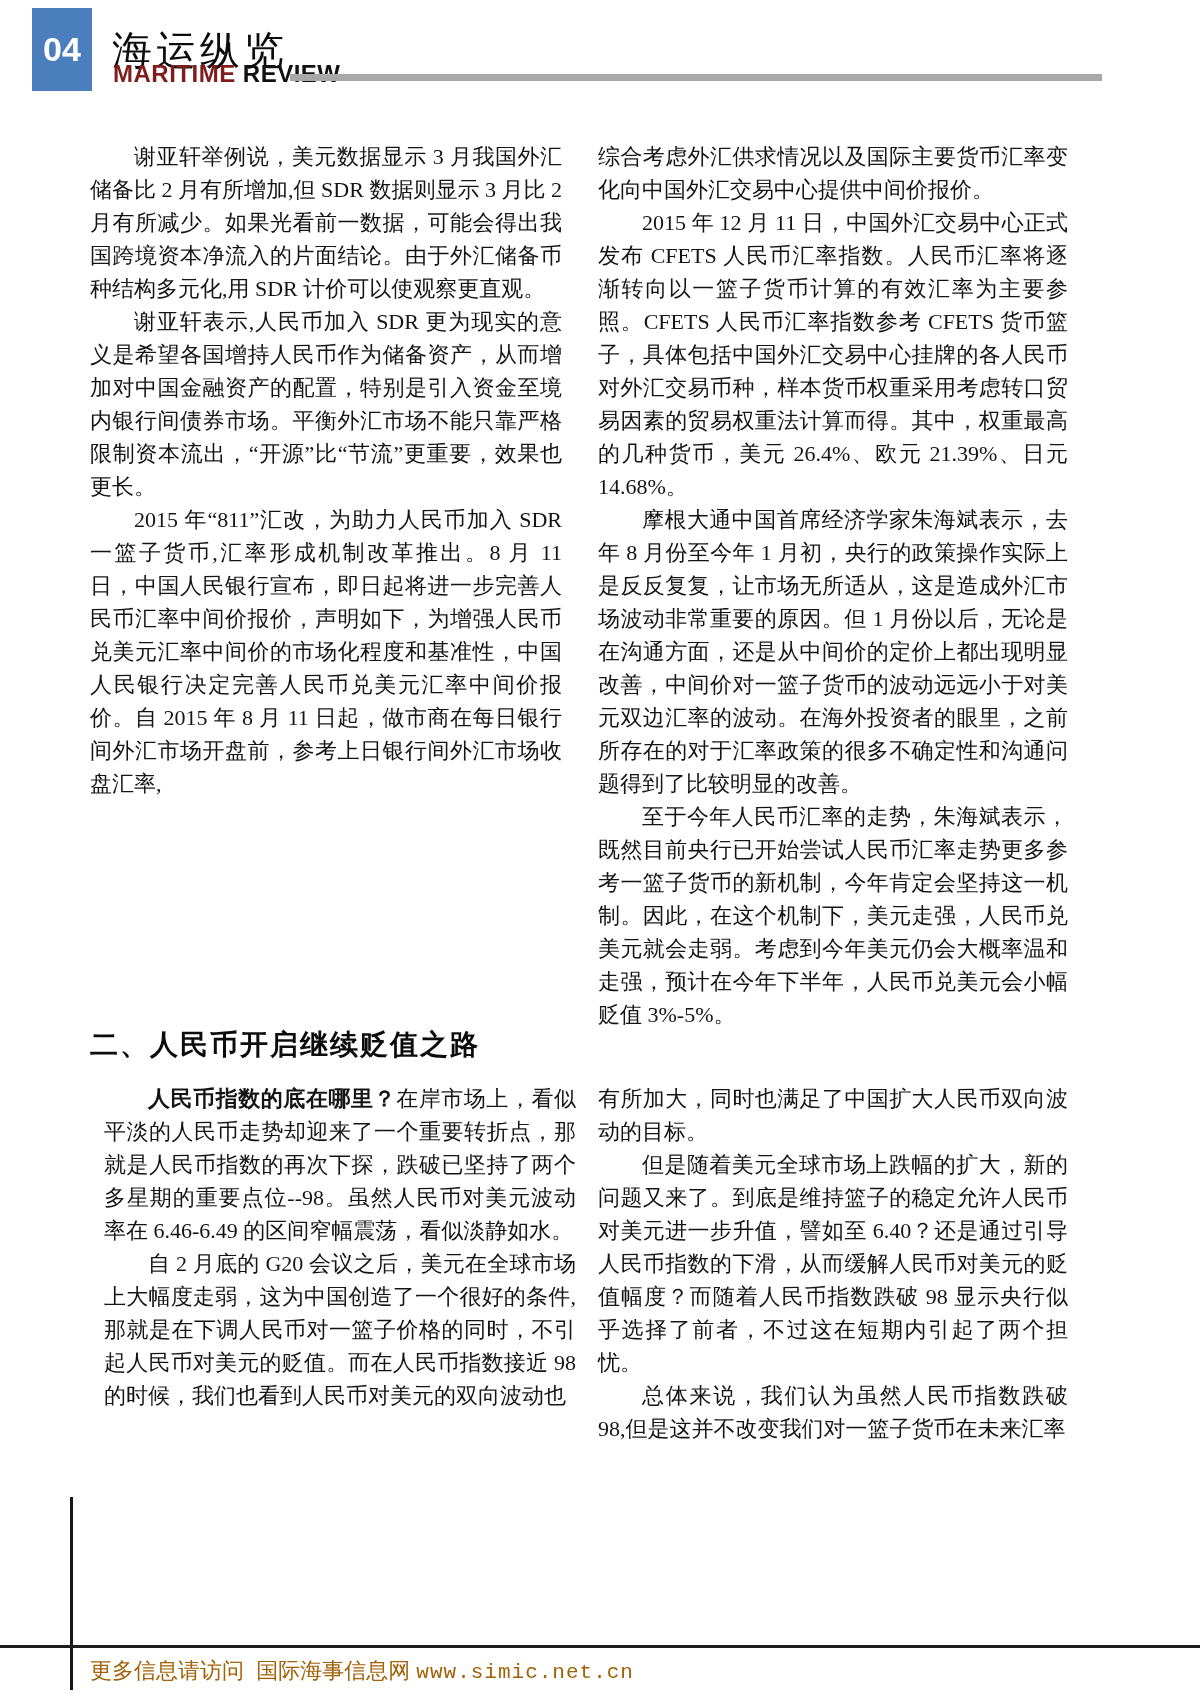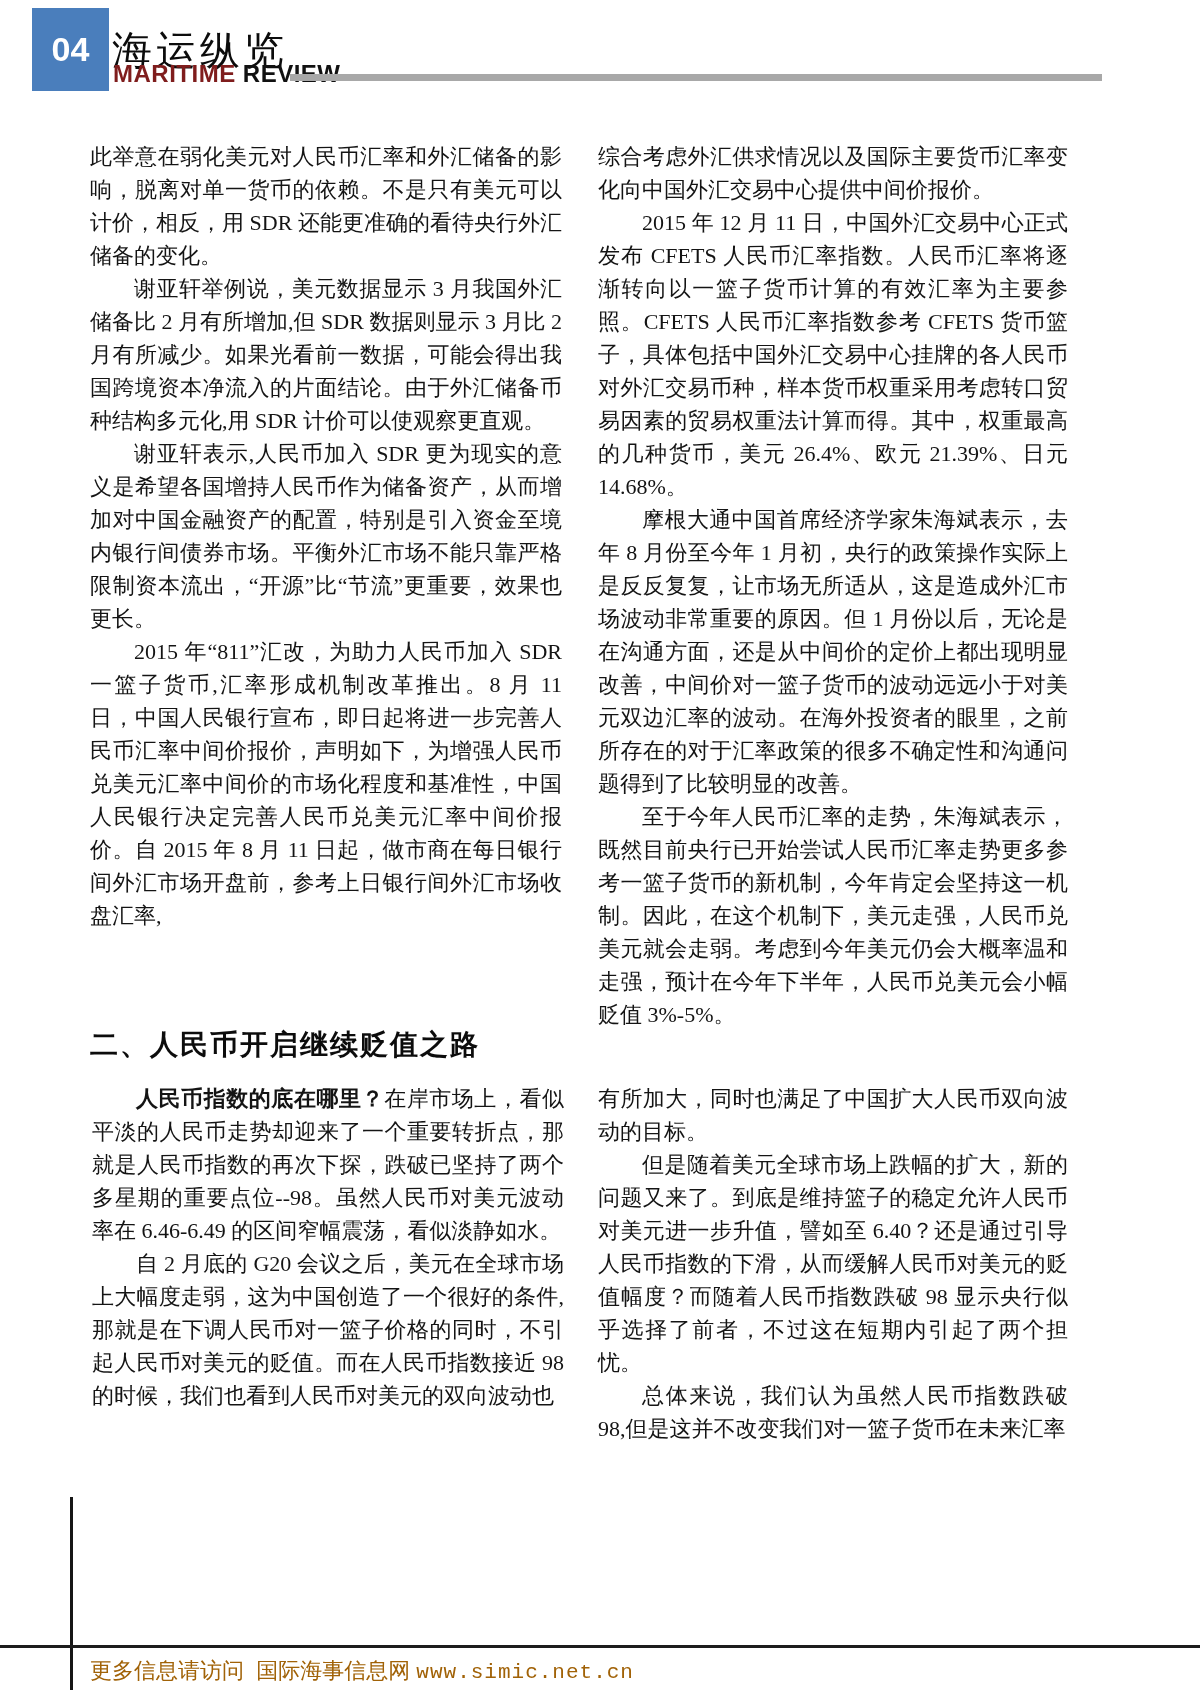--- a/index.html
+++ b/index.html
@@ -4,21 +4,21 @@
 <style>
   html,body { margin:0; padding:0; background:#ffffff; }
   .page {
     position:relative; width:1200px; height:1698px;
     background:#ffffff; overflow:hidden;
     font-family:"Liberation Serif","DejaVu Serif",serif;
     color:#141414;
   }
   
   .badge {
-    position:absolute; left:32px; top:8px; width:77px; height:83px;
+    position:absolute; left:32px; top:8px; width:60px; height:83px;
     background:#4a7ebc; color:#ffffff;
     display:flex; align-items:center; justify-content:center;
     font-family:"Liberation Sans",sans-serif; font-weight:bold; font-size:34px;
   }
   .title-cn {
     position:absolute; left:112px; top:23px;
     font-family:"Liberation Sans",sans-serif; font-weight:normal;
     font-size:40px; letter-spacing:4px; color:#0c0c0c; white-space:nowrap;
   }
   .title-en {
@@ -33,21 +33,21 @@
     background:#a8a8a8;
   }
   
   .colseg {
     position:absolute; width:472px;
     font-size:22px; line-height:33px;
     text-align:justify; text-align-last:left;
   }
   .col-left-upper  { left:90px;  top:140px; }
   .col-right-upper { left:598px; top:140px; width:470px; }
-  .col-left-lower  { left:92px;  top:1082px; }
+  .col-left-lower  { left:104px;  top:1082px; }
   .col-right-lower { left:598px; top:1082px; width:470px; }
   .colseg p { margin:0; padding:0; }
   .indent { text-indent:44px; }
   .section-heading {
     position:absolute; left:90px; top:1026px; width:620px;
     font-family:"Liberation Sans",sans-serif; font-weight:bold;
     font-size:28px; letter-spacing:2px; color:#0c0c0c; white-space:nowrap;
   }
   b.lead { font-weight:bold; }
   
@@ -72,21 +72,20 @@
 <body>
 
 <div class="page">
 
   <div class="badge">04</div>
   <div class="title-cn">海运纵览</div>
   <div class="title-en"><span class="en-blue">MARITIME</span><span> </span><span class="en-black">REVIEW</span></div>
   <div class="header-rule"></div>
 
   <div class="colseg col-left-upper">
-    <p class="para">此举意在弱化美元对人民币汇率和外汇储备的影响，脱离对单一货币的依赖。不是只有美元可以计价，相反，用 SDR 还能更准确的看待央行外汇储备的变化。</p>
     <p class="para indent">谢亚轩举例说，美元数据显示 3 月我国外汇储备比 2 月有所增加,但 SDR 数据则显示 3 月比 2 月有所减少。如果光看前一数据，可能会得出我国跨境资本净流入的片面结论。由于外汇储备币种结构多元化,用 SDR 计价可以使观察更直观。</p>
     <p class="para indent">谢亚轩表示,人民币加入 SDR 更为现实的意义是希望各国增持人民币作为储备资产，从而增加对中国金融资产的配置，特别是引入资金至境内银行间债券市场。平衡外汇市场不能只靠严格限制资本流出，“开源”比“节流”更重要，效果也更长。</p>
     <p class="para indent">2015 年“811”汇改，为助力人民币加入 SDR 一篮子货币,汇率形成机制改革推出。8 月 11 日，中国人民银行宣布，即日起将进一步完善人民币汇率中间价报价，声明如下，为增强人民币兑美元汇率中间价的市场化程度和基准性，中国人民银行决定完善人民币兑美元汇率中间价报价。自 2015 年 8 月 11 日起，做市商在每日银行间外汇市场开盘前，参考上日银行间外汇市场收盘汇率,</p>
   </div>
 
   <div class="section-heading">二、人民币开启继续贬值之路</div>
 
   <div class="colseg col-left-lower">
     <p class="para indent"><b class="lead">人民币指数的底在哪里？</b><span>在岸市场上，看似平淡的人民币走势却迎来了一个重要转折点，那就是人民币指数的再次下探，跌破已坚持了两个多星期的重要点位--98。虽然人民币对美元波动率在 6.46-6.49 的区间窄幅震荡，看似淡静如水。</span></p>
     <p class="para indent">自 2 月底的 G20 会议之后，美元在全球市场上大幅度走弱，这为中国创造了一个很好的条件,那就是在下调人民币对一篮子价格的同时，不引起人民币对美元的贬值。而在人民币指数接近 98 的时候，我们也看到人民币对美元的双向波动也</p>

